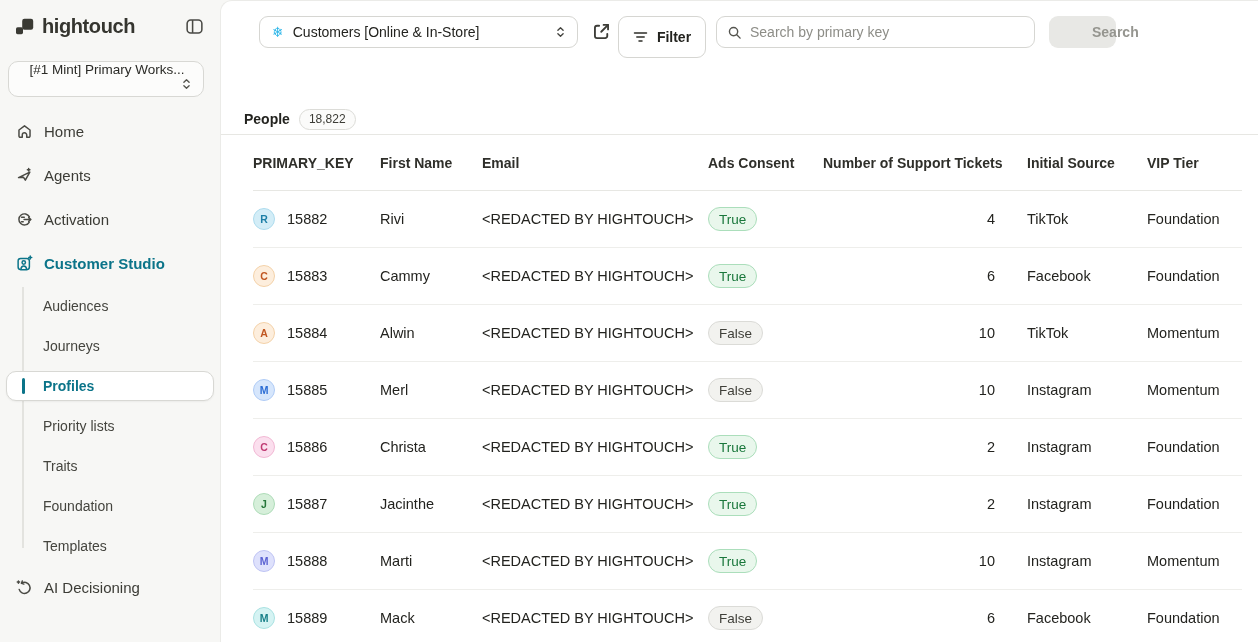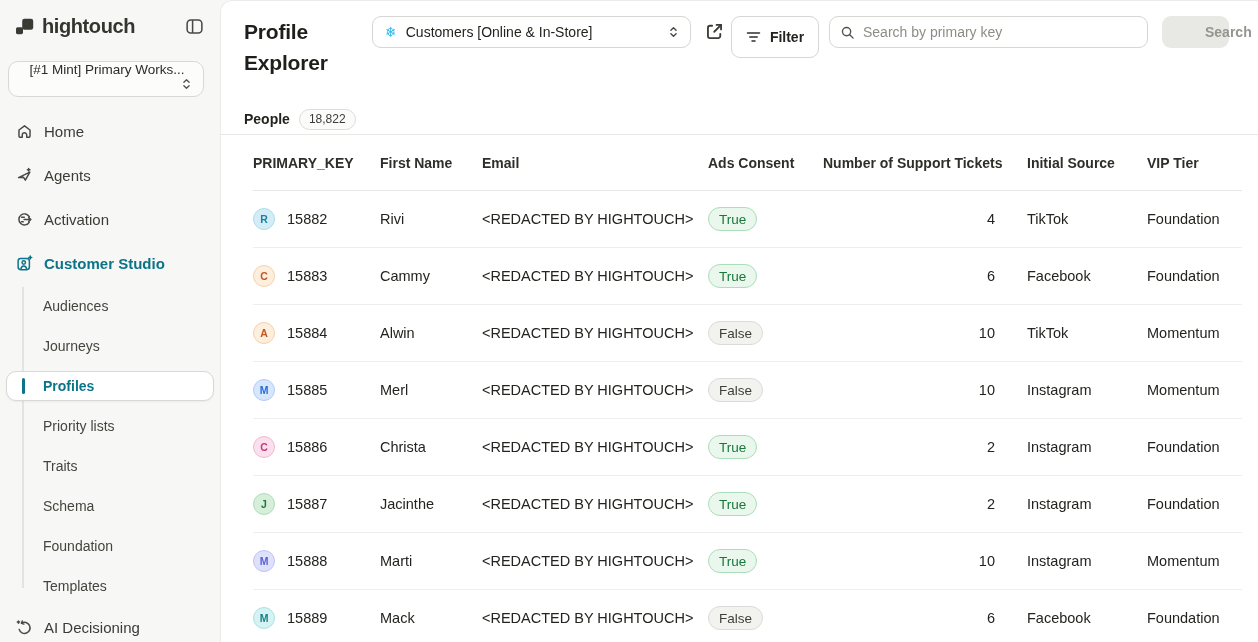--- a/index.html
+++ b/index.html
@@ -209,23 +209,20 @@
       <div class="sub-item active">
         <span>Profiles</span>
       </div>
       <div class="sub-item">
         <span>Priority lists</span>
       </div>
       <div class="sub-item">
         <span>Traits</span>
       </div>
       <div class="sub-item">
-        <span>Schema</span>
-      </div>
-      <div class="sub-item">
         <span>Foundation</span>
       </div>
       <div class="sub-item">
         <span>Templates</span>
       </div>
     </div>
 
     <div class="nav-item">
       <span class="nicon">
         <svg width="17" height="17" viewBox="0 0 16 16" fill="none" stroke="currentColor" stroke-width="1.4" stroke-linecap="round" stroke-linejoin="round">
@@ -234,21 +231,20 @@
           <path d="M2.3 1.8v2.2M1.2 2.9h2.2"></path>
         </svg>
       </span>
       <span>AI Decisioning</span>
     </div>
   </nav>
 </aside>
 
 <main class="card">
   <div class="topbar">
-    <h1 class="page-title">Profile Explorer</h1>
 
     <div class="dataset">
       <span class="snowflake">❄</span>
       <span>Customers [Online &amp; In-Store]</span>
       <span class="chev">
         <svg width="13" height="14" viewBox="0 0 14 14" fill="none" stroke="#44443f" stroke-width="1.5" stroke-linecap="round" stroke-linejoin="round">
           <path d="M4.2 5.1 7 2.5 9.8 5.1"></path>
             <path d="M4.2 8.9 7 11.5 9.8 8.9"></path>
         </svg>
       </span>

